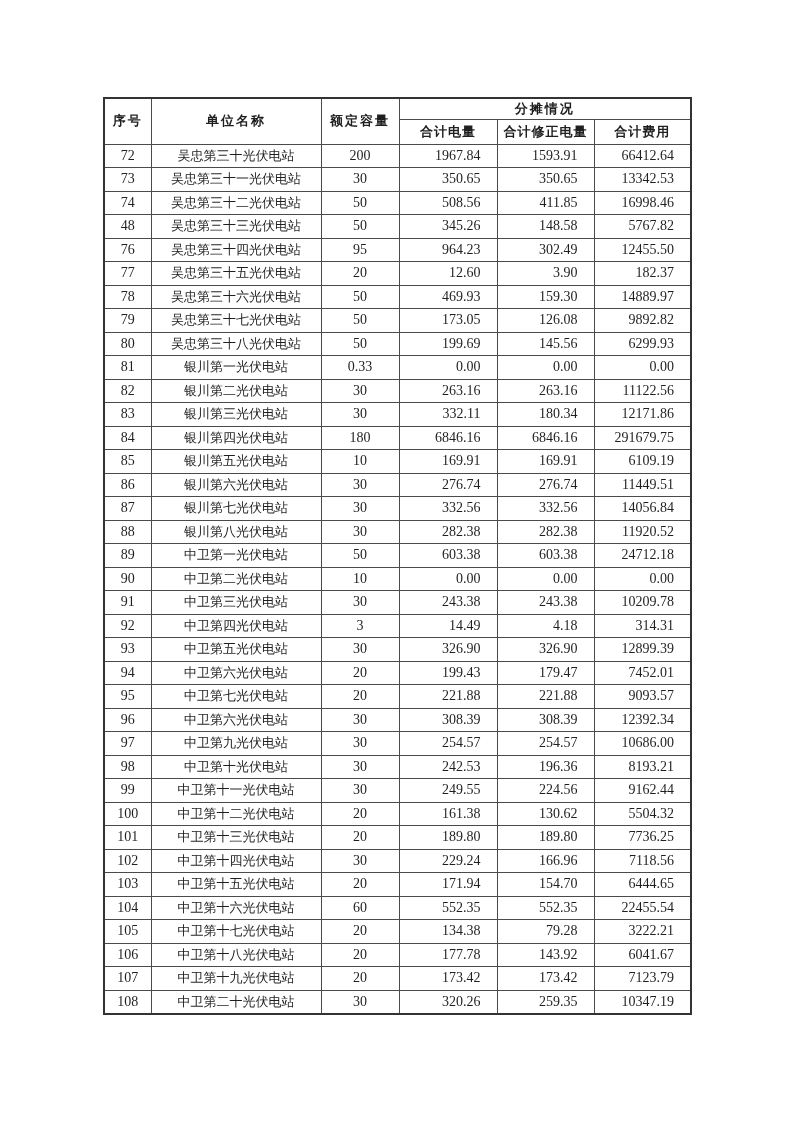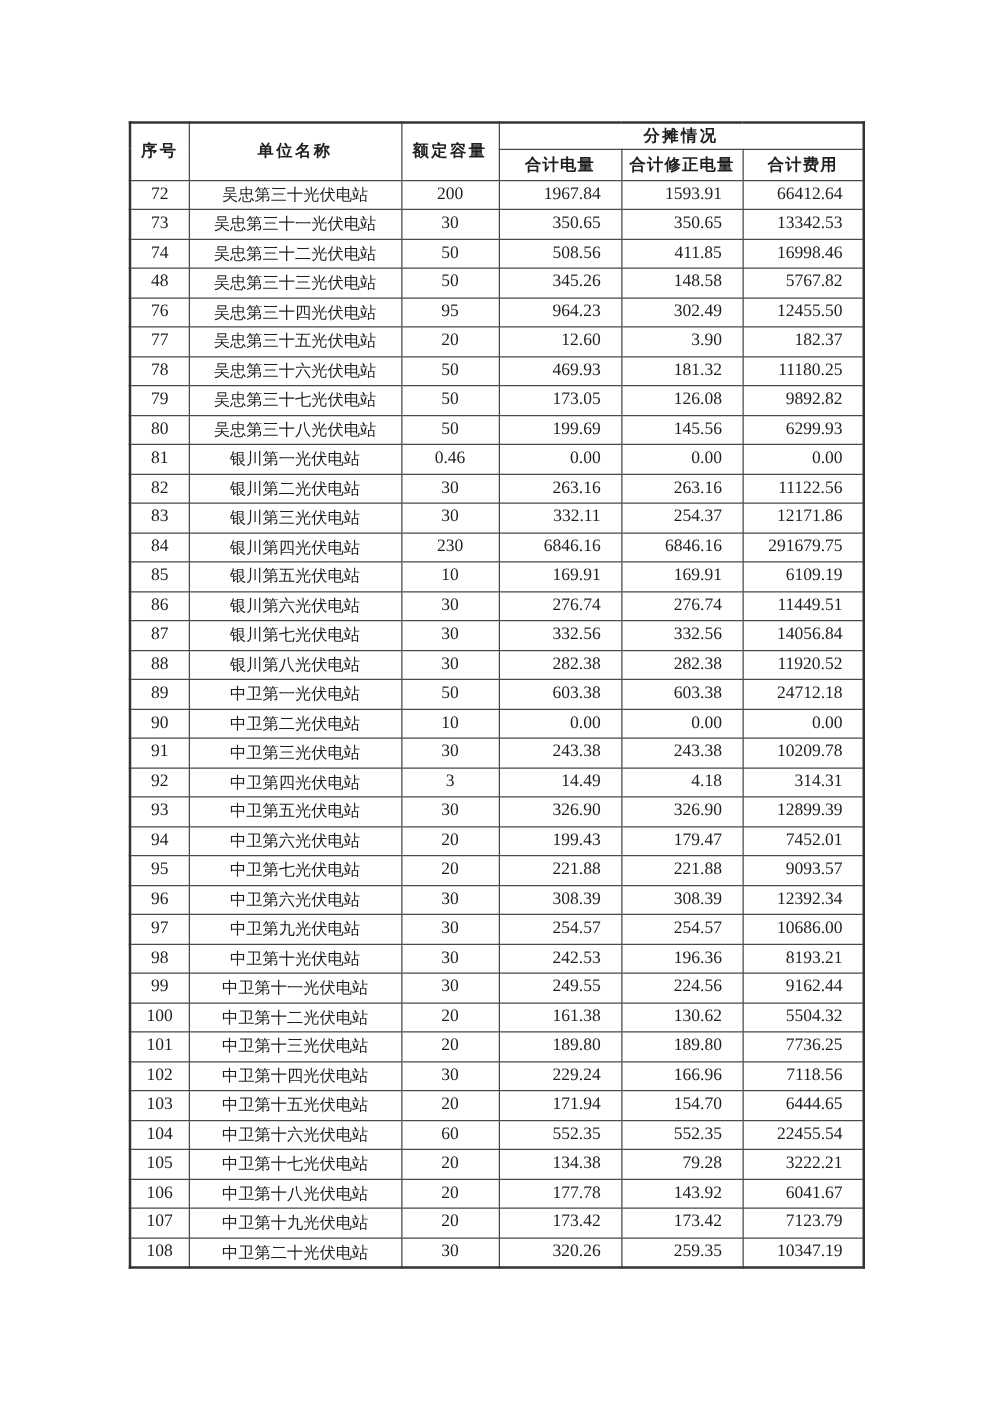--- a/index.html
+++ b/index.html
@@ -130,67 +130,67 @@
           <td>20</td>
           <td>12.60</td>
           <td>3.90</td>
           <td>182.37</td>
         </tr>
         <tr>
           <td>78</td>
           <td>吴忠第三十六光伏电站</td>
           <td>50</td>
           <td>469.93</td>
-          <td>181.32</td>
-          <td>11180.25</td>
+          <td>159.30</td>
+          <td>14889.97</td>
         </tr>
         <tr>
           <td>79</td>
           <td>吴忠第三十七光伏电站</td>
           <td>50</td>
           <td>173.05</td>
           <td>126.08</td>
           <td>9892.82</td>
         </tr>
         <tr>
           <td>80</td>
           <td>吴忠第三十八光伏电站</td>
           <td>50</td>
           <td>199.69</td>
           <td>145.56</td>
           <td>6299.93</td>
         </tr>
         <tr>
           <td>81</td>
           <td>银川第一光伏电站</td>
-          <td>0.46</td>
+          <td>0.33</td>
           <td>0.00</td>
           <td>0.00</td>
           <td>0.00</td>
         </tr>
         <tr>
           <td>82</td>
           <td>银川第二光伏电站</td>
           <td>30</td>
           <td>263.16</td>
           <td>263.16</td>
           <td>11122.56</td>
         </tr>
         <tr>
           <td>83</td>
           <td>银川第三光伏电站</td>
           <td>30</td>
           <td>332.11</td>
-          <td>254.37</td>
+          <td>180.34</td>
           <td>12171.86</td>
         </tr>
         <tr>
           <td>84</td>
           <td>银川第四光伏电站</td>
-          <td>230</td>
+          <td>180</td>
           <td>6846.16</td>
           <td>6846.16</td>
           <td>291679.75</td>
         </tr>
         <tr>
           <td>85</td>
           <td>银川第五光伏电站</td>
           <td>10</td>
           <td>169.91</td>
           <td>169.91</td>

